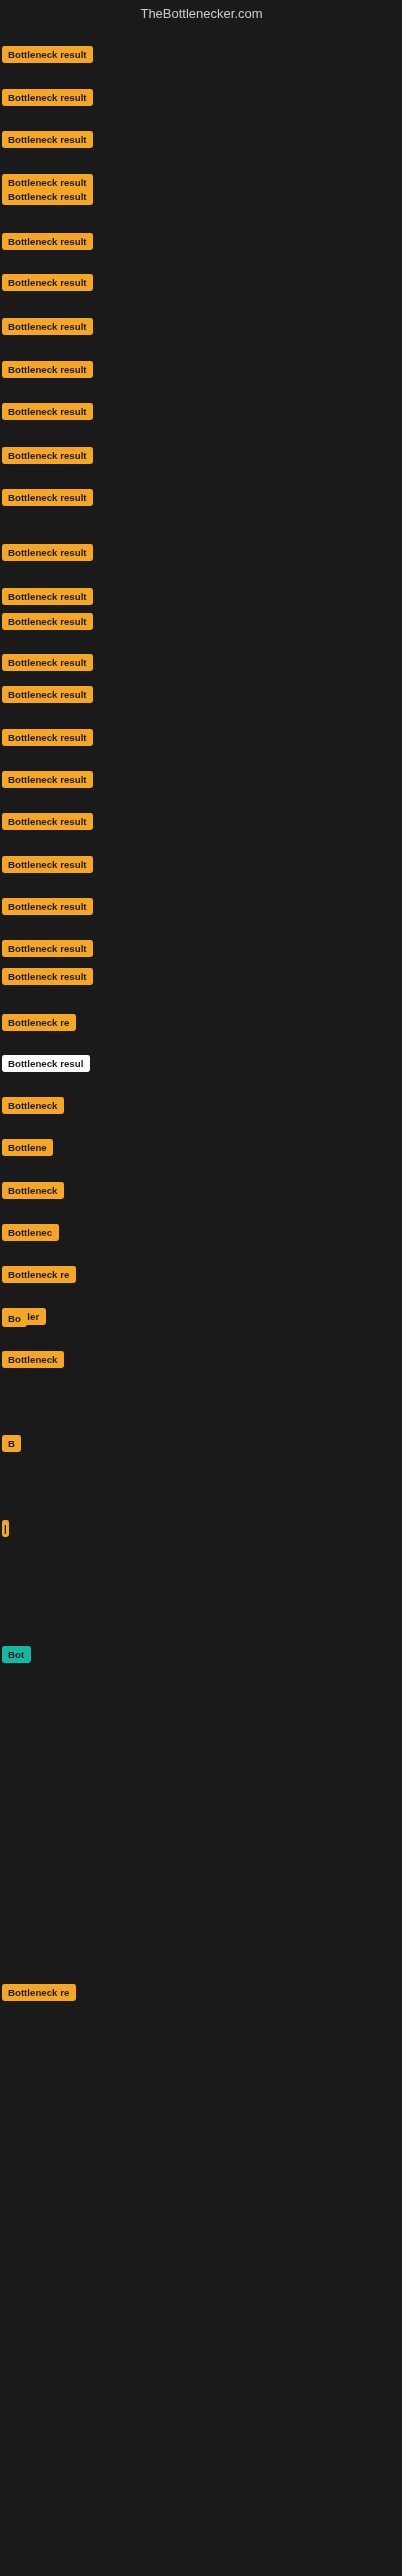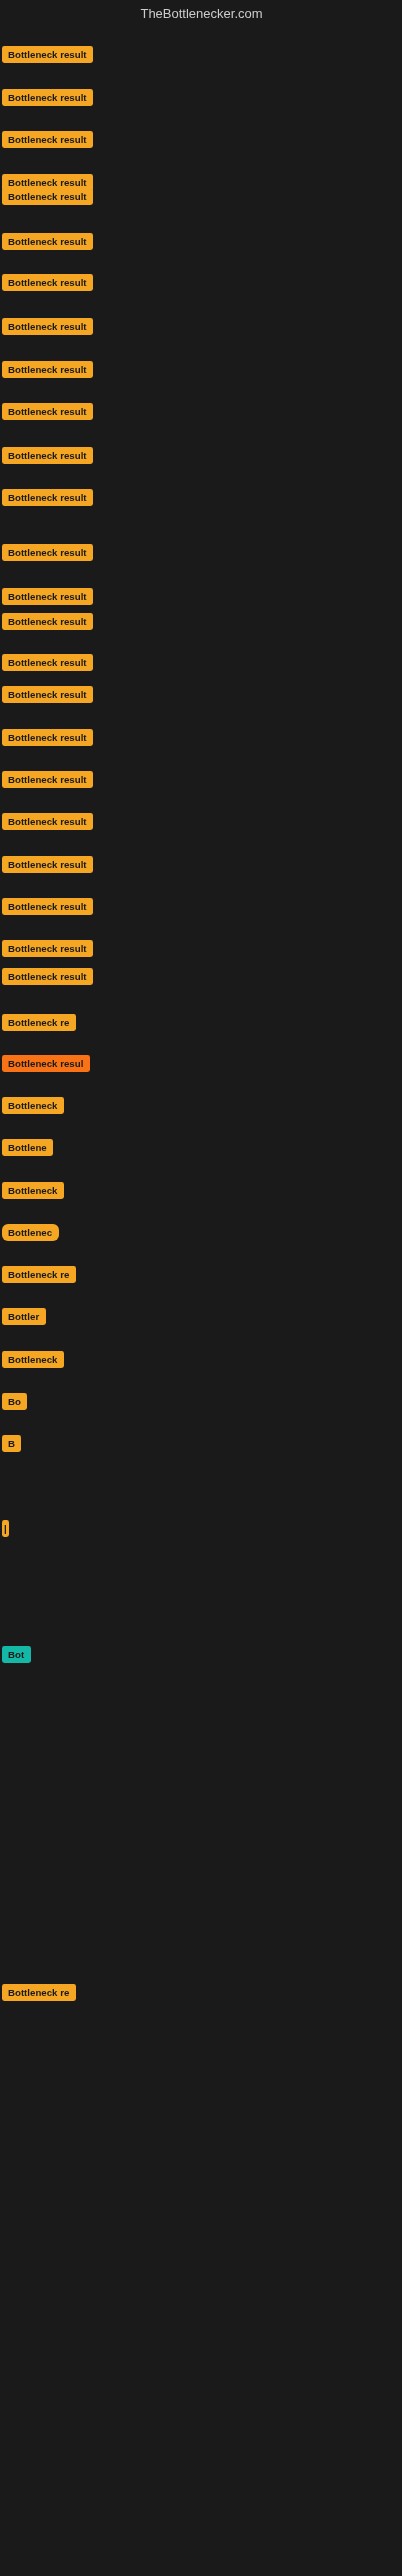--- a/index.html
+++ b/index.html
@@ -64,27 +64,27 @@
     <div class="bottleneck-item" style="top: 654px;"><span class="bottleneck-badge" style="background-color: rgb(245, 166, 35); color: rgb(26, 26, 26);">Bottleneck result</span></div>
     <div class="bottleneck-item" style="top: 686px;"><span class="bottleneck-badge" style="background-color: rgb(245, 166, 35); color: rgb(26, 26, 26);">Bottleneck result</span></div>
     <div class="bottleneck-item" style="top: 729px;"><span class="bottleneck-badge" style="background-color: rgb(245, 166, 35); color: rgb(26, 26, 26);">Bottleneck result</span></div>
     <div class="bottleneck-item" style="top: 771px;"><span class="bottleneck-badge" style="background-color: rgb(245, 166, 35); color: rgb(26, 26, 26);">Bottleneck result</span></div>
     <div class="bottleneck-item" style="top: 813px;"><span class="bottleneck-badge" style="background-color: rgb(245, 166, 35); color: rgb(26, 26, 26);">Bottleneck result</span></div>
     <div class="bottleneck-item" style="top: 856px;"><span class="bottleneck-badge" style="background-color: rgb(245, 166, 35); color: rgb(26, 26, 26);">Bottleneck result</span></div>
     <div class="bottleneck-item" style="top: 898px;"><span class="bottleneck-badge" style="background-color: rgb(245, 166, 35); color: rgb(26, 26, 26);">Bottleneck result</span></div>
     <div class="bottleneck-item" style="top: 940px;"><span class="bottleneck-badge" style="background-color: rgb(245, 166, 35); color: rgb(26, 26, 26);">Bottleneck result</span></div>
     <div class="bottleneck-item" style="top: 968px;"><span class="bottleneck-badge" style="background-color: rgb(245, 166, 35); color: rgb(26, 26, 26);">Bottleneck result</span></div>
     <div class="bottleneck-item" style="top: 1014px;"><span class="bottleneck-badge" style="background-color: rgb(245, 166, 35); color: rgb(26, 26, 26);">Bottleneck re</span></div>
-    <div class="bottleneck-item" style="top: 1055px;"><span class="bottleneck-badge" style="background-color: #f97316; color: rgb(26, 26, 26);">Bottleneck resul</span></div>
+    <div class="bottleneck-item" style="top: 1055px;"><span class="bottleneck-badge" style="background-color: #ffffff; color: rgb(26, 26, 26);">Bottleneck resul</span></div>
     <div class="bottleneck-item" style="top: 1097px;"><span class="bottleneck-badge" style="background-color: rgb(245, 166, 35); color: rgb(26, 26, 26);">Bottleneck</span></div>
     <div class="bottleneck-item" style="top: 1139px; text-align: right;"><span class="bottleneck-badge" style="background-color: rgb(245, 166, 35); color: rgb(26, 26, 26);">Bottlene</span></div>
     <div class="bottleneck-item" style="top: 1182px;"><span class="bottleneck-badge" style="background-color: rgb(245, 166, 35); color: rgb(26, 26, 26);">Bottleneck</span></div>
-    <div class="bottleneck-item" style="top: 1224px;"><span class="bottleneck-badge" style="background-color: rgb(245, 166, 35); color: rgb(26, 26, 26); border-radius: 6px;">Bottlenec</span></div>
+    <div class="bottleneck-item" style="top: 1224px;"><span class="bottleneck-badge" style="background-color: rgb(245, 166, 35); color: rgb(26, 26, 26);">Bottlenec</span></div>
     <div class="bottleneck-item" style="top: 1266px;"><span class="bottleneck-badge" style="background-color: rgb(245, 166, 35); color: rgb(26, 26, 26);">Bottleneck re</span></div>
     <div class="bottleneck-item" style="top: 1308px;"><span class="bottleneck-badge" style="background-color: rgb(245, 166, 35); color: rgb(26, 26, 26);">Bottler</span></div>
     <div class="bottleneck-item" style="top: 1351px;"><span class="bottleneck-badge" style="background-color: rgb(245, 166, 35); color: rgb(26, 26, 26);">Bottleneck</span></div>
-    <div class="bottleneck-item" style="top: 1393px; border-radius: 7px;"><span class="bottleneck-badge" style="background-color: rgb(245, 166, 35); color: rgb(26, 26, 26);">Bo</span></div>
+    <div class="bottleneck-item" style="top: 1310px; border-radius: 7px;"><span class="bottleneck-badge" style="background-color: rgb(245, 166, 35); color: rgb(26, 26, 26);">Bo</span></div>
     <div class="bottleneck-item" style="top: 1435px;"><span class="bottleneck-badge" style="background-color: rgb(245, 166, 35); color: rgb(26, 26, 26);">B</span></div>
     <div class="bottleneck-item" style="top: 1520px; left: 1.6px;"><span class="bottleneck-badge" style="background-color: rgb(245, 166, 35); color: rgb(26, 26, 26); padding: 3.2px 2.4px;">|</span></div>
     <div class="bottleneck-item" style="top: 1646px;"><span class="bottleneck-badge" style="background-color: #14b8a6; color: rgb(26, 26, 26);">Bot</span></div>
     <div class="bottleneck-item" style="top: 1984px;"><span class="bottleneck-badge" style="background-color: rgb(245, 166, 35); color: rgb(26, 26, 26);">Bottleneck re</span></div>
   </div>
 
 
 </body></html>

